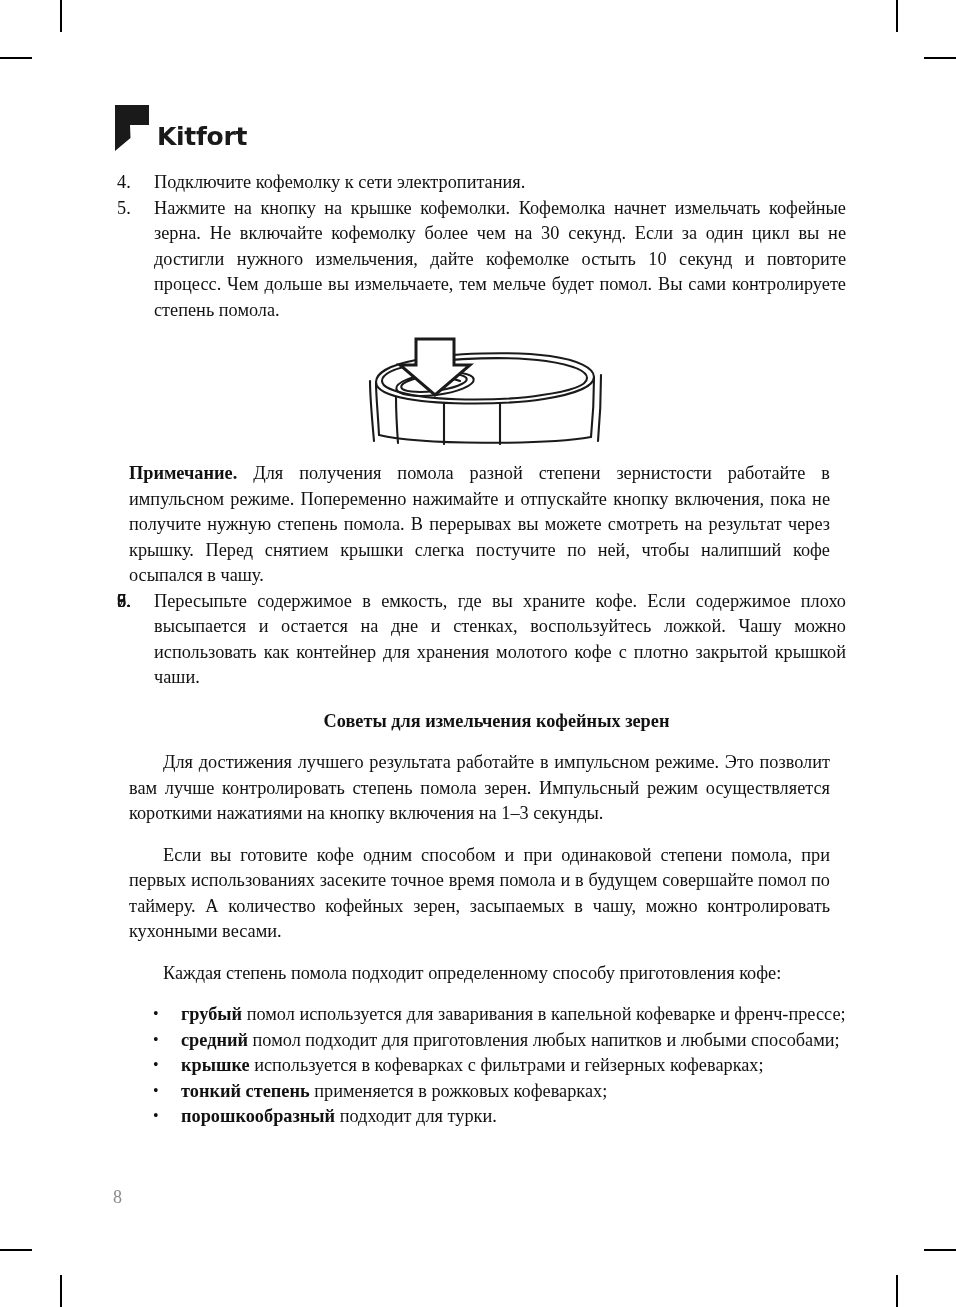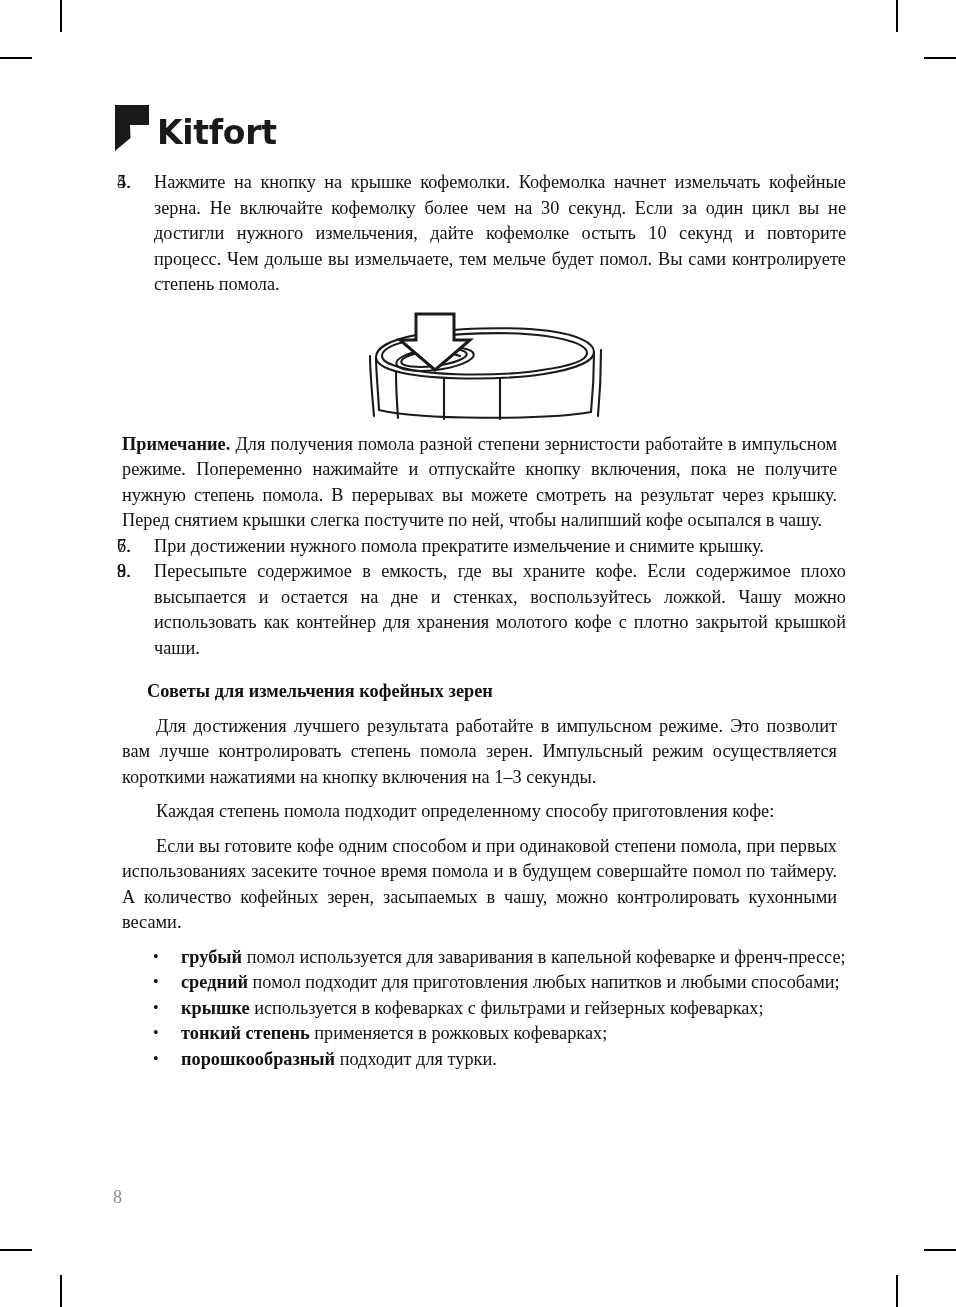--- a/index.html
+++ b/index.html
@@ -50,21 +50,21 @@
   }
   .logo-mark {
     width: 38px;
     height: 48px;
     margin-right: 6px;
     flex: none;
   }
   .logo-text {
     font-family: "DejaVu Sans", "Liberation Sans", sans-serif;
     font-weight: bold;
-    font-size: 33px;
+    font-size: 25px;
     letter-spacing: -0.3px;
     line-height: 1;
     color: #1a1a1a;
     padding-bottom: 3px;
   }
 
   
   .body-text {
     font-size: 18.3px;
     line-height: 25.5px;
@@ -85,38 +85,38 @@
   }
   ol.steps li .num {
     position: absolute;
     left: 4px;
     top: 0;
     width: 30px;
     text-align: left;
   }
 
   p.para {
-    margin: 9px;
+    margin: 16px;
   }
   p.para.indent {
     text-indent: 34px;
   }
   p.para.noindent {
     text-indent: 0;
   }
 
   .bold { font-weight: bold; }
 
   h2.section-head {
     font-size: 18.3px;
     line-height: 25.5px;
     font-weight: bold;
     margin: 18px 0 0 0;
     text-indent: 34px;
-    text-align: left;
+    text-align: center;
   }
 
   ul.bullets {
     list-style: none;
     margin: 0;
     padding: 0;
   }
   ul.bullets li {
     position: relative;
     padding-left: 68px;
@@ -164,20 +164,21 @@
   <div class="logo">
     <svg class="logo-mark" viewBox="0 0 38 48" aria-hidden="true">
       <path d="M2 1 H36 V21 H17 L17.5 34 L2 47 Z" fill="#1a1a1a"></path>
     </svg>
     <div class="logo-text">Kitfort</div>
   </div>
 
   <ol class="steps body-text">
     <li>
       <span class="num">4.</span>
+      <span>Подключите кофемолку к сети электропитания.</span>
     </li>
     <li>
       <span class="num">5.</span>
       <span>Нажмите на кнопку на крышке кофемолки. Кофемолка начнет измельчать кофейные зерна. Не включайте кофемолку более чем на 30 секунд. Если за один цикл вы не достигли нужного измельчения, дайте кофемолке остыть 10 секунд и повторите процесс. Чем дольше вы измельчаете, тем мельче будет помол. Вы сами контролируете степень помола.</span>
     </li>
   </ol>
 
   <div class="figure">
     <svg width="300" height="108" viewBox="0 0 300 108" aria-hidden="true">
       <g fill="none" stroke="#1a1a1a" stroke-width="2.1" stroke-linejoin="round" stroke-linecap="round">
@@ -214,36 +215,35 @@
     <span class="bold">Примечание.</span><span> Для получения помола разной степени зернистости работайте в импульсном режиме. Попеременно нажимайте и отпускайте кнопку включения, пока не получите нужную степень помола. В перерывах вы можете смотреть на результат через крышку. Перед снятием крышки слегка постучите по ней, чтобы налипший кофе осыпался в чашу.</span>
   </p>
 
 
   <ol class="steps body-text">
     <li>
       <span class="num">6.</span>
     </li>
     <li>
       <span class="num">7.</span>
-      <span>При достижении нужного помола прекратите измельчение и снимите крышку.</span>
     </li>
     <li>
       <span class="num">8.</span>
     </li>
     <li>
       <span class="num">9.</span>
       <span>Пересыпьте содержимое в емкость, где вы храните кофе. Если содержимое плохо высыпается и остается на дне и стенках, воспользуйтесь ложкой. Чашу можно использовать как контейнер для хранения молотого кофе с плотно закрытой крышкой чаши.</span>
     </li>
   </ol>
 
   <h2 class="section-head">Советы для измельчения кофейных зерен</h2>
 
   <p class="body-text para indent">Для достижения лучшего результата работайте в импульсном режиме. Это позволит вам лучше контролировать степень помола зерен. Импульсный режим осуществляется короткими нажатиями на кнопку включения на 1–3 секунды.</p>
+  <p class="body-text para indent">Если вы готовите кофе одним способом и при одинаковой степени помола, при первых использованиях засеките точное время помола и в будущем совершайте помол по таймеру. А количество кофейных зерен, засыпаемых в чашу, можно контролировать кухонными весами.</p>
   <p class="body-text para indent">Каждая степень помола подходит определенному способу приготовления кофе:</p>
-  <p class="body-text para indent">Если вы готовите кофе одним способом и при одинаковой степени помола, при первых использованиях засеките точное время помола и в будущем совершайте помол по таймеру. А количество кофейных зерен, засыпаемых в чашу, можно контролировать кухонными весами.</p>
 
   <ul class="bullets body-text">
     <li>
       <span class="dot">•</span>
       <span class="bold">грубый</span><span> помол используется для заваривания в капельной кофеварке и френч-прессе;</span>
     </li>
     <li>
       <span class="dot">•</span>
       <span class="bold">средний</span><span> помол подходит для приготовления любых напитков и любыми способами;</span>
     </li>

